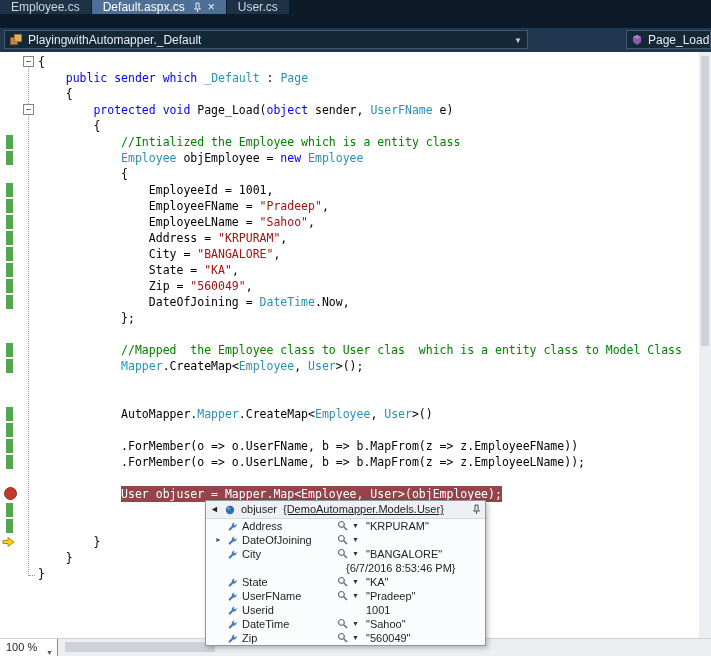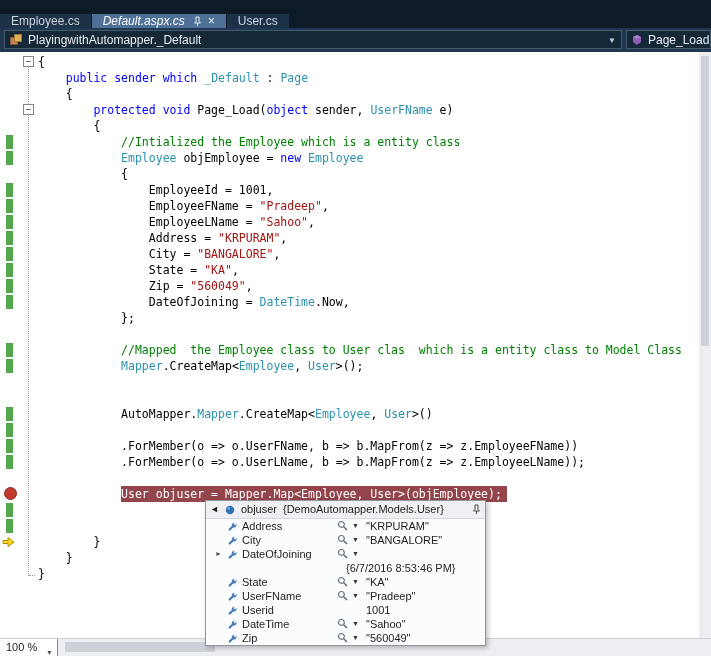--- a/index.html
+++ b/index.html
@@ -1,49 +1,49 @@
 <!DOCTYPE html>
 <html style="--pal-keyword: #0000ff; --pal-type_name: #2b91af; --pal-string: #a31515; --pal-comment: #008000; --pal-breakpoint_line_bg: #94444b; --pal-breakpoint_dot: #c0392b; --pal-change_bar: #53a84f; --pal-active_tab_bg: #4f7096; --pal-current_line_arrow: #ffd21e;"><head>
 <meta charset="utf-8">
 <style>
   html,body{margin:0;padding:0;}
   body{width:711px;height:656px;position:relative;overflow:hidden;background:#fff;
        font-family:"Liberation Sans",sans-serif;-webkit-font-smoothing:antialiased;}
 
   
-  #tabbar{position:absolute;left:0;top:0;width:711px;height:28px;background:#0d1b29;display:flex;align-items:flex-end;}
+  #tabbar{position:absolute;left:0;top:0;width:711px;height:28px;background:#0d1b29;display:flex;align-items:flex-start;}
   .tab{display:flex;align-items:center;padding:0 11px;margin-right:1px;background:#1d3247;color:#ccd6df;font-size:12px;white-space:nowrap;cursor:default;}
-  .tab.active{background:var(--pal-active_tab_bg,#4f7096);color:#fff;font-style:italic;}
+  .tab.active{background:var(--pal-active_tab_bg,#4f7096);color:#fff;}
   .tab .tab-pin{margin-left:8px;display:inline-flex;}
   .tab .tab-close{margin-left:6px;font-size:12px;line-height:12px;color:#eef3f8;}
 
   
   #navbar{position:absolute;left:0;top:28px;width:711px;height:24px;background:#20384f;}
   .combo{position:absolute;top:2px;height:19px;background:#152838;border:1px solid #44596e;color:#e6edf4;
          font-size:12px;display:flex;align-items:center;box-sizing:border-box;overflow:hidden;}
-  #combo-scope{left:4px;width:618px;}
+  #combo-scope{left:4px;width:524px;}
   #combo-member{left:626px;width:85px;}
   .combo .cicon{margin:0 6px 0 5px;display:inline-flex;flex:0 0 auto;}
   .combo .ctext{white-space:nowrap;overflow:hidden;}
   .combo .carrow{position:absolute;right:5px;top:5px;font-size:8px;color:#c2cedb;}
 
   
   #editor{position:absolute;left:0;top:52px;width:699px;height:586px;background:#fff;overflow:hidden;}
   #gutter{position:absolute;left:0;top:0;width:18px;height:586px;background:#fff;}
   #foldline{position:absolute;left:28px;top:15px;height:509px;width:7px;border-left:1px dotted #9a9a9a;}
   #foldline::after{content:"";position:absolute;left:0;bottom:0;width:6px;border-top:1px dotted #9a9a9a;}
   #code-lines{position:absolute;left:38px;top:2px;width:660px;}
   .code-line{position:absolute;left:0;height:16px;line-height:16px;white-space:pre;
              font-family:"DejaVu Sans Mono",monospace;font-size:11.5px;color:#000;}
   .c-k{color:var(--pal-keyword,#0000ff);}
   .c-t{color:var(--pal-type_name,#2b91af);}
   .c-s{color:var(--pal-string,#a31515);}
   .c-c{color:var(--pal-comment,#008000);}
   .c-p{color:#000;}
-  .bp-line .content{display:inline-block;height:16px;line-height:16px;background:var(--pal-breakpoint_line_bg,#94444b);padding-right:5px;}
+  .bp-line .content{display:inline-block;height:16px;line-height:16px;background:var(--pal-breakpoint_line_bg,#94444b);}
   .bp-line .content span{color:#fff !important;}
   .changebar{position:absolute;left:6px;width:7px;height:14px;background:var(--pal-change_bar,#53a84f);}
   .bp-dot{position:absolute;left:4px;width:13px;height:13px;border-radius:50%;
           background:var(--pal-breakpoint_dot,#c0392b);border:1px solid #8e2a23;box-sizing:border-box;}
   .fold-box{position:absolute;left:23px;width:11px;height:11px;box-sizing:border-box;border:1px solid #848484;
             background:#fff;color:#333;font-size:9px;line-height:8px;text-align:center;font-family:"DejaVu Sans Mono",monospace;}
   .cur-arrow{position:absolute;left:2px;display:inline-flex;}
 
   
   #vscroll{position:absolute;right:0;top:52px;width:12px;height:586px;background:#eceef1;}
@@ -56,21 +56,21 @@
   #hscroll .thumb{position:absolute;left:6px;top:3px;width:150px;height:10px;background:#cdd2d8;}
 
   
   #datatip{position:absolute;left:205px;top:500px;width:281px;background:#fbfcfd;border:1px solid #8f969e;
            box-shadow:2px 2px 5px rgba(0,0,0,.25);font-size:11px;color:#1e1e1e;box-sizing:border-box;}
   .dt-header{height:17px;line-height:17px;background:#eef0f3;border-bottom:1px solid #d6d9dd;
              display:flex;align-items:center;padding:0 4px;gap:6px;}
   .dt-collapse{font-size:9px;color:#222;line-height:17px;}
   .dt-objicon{display:inline-flex;}
   .dt-name{white-space:nowrap;}
-  .dt-type{white-space:nowrap;}
+  .dt-type{white-space:nowrap;text-decoration:underline;}
   .dt-pin{margin-left:auto;display:inline-flex;}
   .dt-rows{position:relative;}
   .dt-row{position:relative;height:14px;line-height:14px;}
   .dt-row .exp{position:absolute;left:9px;top:0;font-size:7px;color:#555;}
   .dt-row .picon{position:absolute;left:21px;top:2px;display:inline-flex;}
   .dt-row .nm{position:absolute;left:36px;white-space:nowrap;}
   .dt-row .mag{position:absolute;left:131px;top:1px;display:inline-flex;}
   .dt-row .chev{position:absolute;left:146px;top:0;font-size:7px;color:#333;}
   .dt-row .val{position:absolute;left:160px;white-space:nowrap;}
   .dt-row2 .val2{position:absolute;left:140px;white-space:nowrap;}
@@ -230,51 +230,51 @@
           <span class="mag">
             <svg width="11" height="11" viewBox="0 0 11 11">
               <circle cx="4.4" cy="4.4" r="2.9" fill="#fff" stroke="#5d6d7e" stroke-width="1.2"></circle>
               <line x1="6.7" y1="6.7" x2="10" y2="10" stroke="#5d6d7e" stroke-width="1.6"></line>
             </svg>
           </span>
           <span class="chev">▼</span>
           <span class="val">"KRPURAM"</span>
         </div>
         <div class="dt-row">
+          <span class="exp">►</span>
+          <span class="picon">
+            <svg width="11" height="11" viewBox="0 0 16 16">
+              <path d="M13.8 5.9a3.6 3.6 0 0 1-4.6 3.5L5 13.6c-.6.6-1.6.6-2.2 0-.6-.6-.6-1.6 0-2.2l4.2-4.2a3.6 3.6 0 0 1 4.4-4.5L9.6 4.5l1.9 1.9 2.3-2.3c.2.6.2 1.4 0 2.3z" fill="#4a7ab5"></path>
+            </svg>
+          </span>
+          <span class="nm">DateOfJoining</span>
+          <span class="mag">
+            <svg width="11" height="11" viewBox="0 0 11 11">
+              <circle cx="4.4" cy="4.4" r="2.9" fill="#fff" stroke="#5d6d7e" stroke-width="1.2"></circle>
+              <line x1="6.7" y1="6.7" x2="10" y2="10" stroke="#5d6d7e" stroke-width="1.6"></line>
+            </svg>
+          </span>
+          <span class="chev">▼</span>
+          <span class="val"></span>
+        </div>
+        <div class="dt-row">
           <span class="picon">
             <svg width="11" height="11" viewBox="0 0 16 16">
               <path d="M13.8 5.9a3.6 3.6 0 0 1-4.6 3.5L5 13.6c-.6.6-1.6.6-2.2 0-.6-.6-.6-1.6 0-2.2l4.2-4.2a3.6 3.6 0 0 1 4.4-4.5L9.6 4.5l1.9 1.9 2.3-2.3c.2.6.2 1.4 0 2.3z" fill="#4a7ab5"></path>
             </svg>
           </span>
           <span class="nm">City</span>
           <span class="mag">
             <svg width="11" height="11" viewBox="0 0 11 11">
               <circle cx="4.4" cy="4.4" r="2.9" fill="#fff" stroke="#5d6d7e" stroke-width="1.2"></circle>
               <line x1="6.7" y1="6.7" x2="10" y2="10" stroke="#5d6d7e" stroke-width="1.6"></line>
             </svg>
           </span>
           <span class="chev">▼</span>
           <span class="val">"BANGALORE"</span>
-        </div>
-        <div class="dt-row">
-          <span class="exp">►</span>
-          <span class="picon">
-            <svg width="11" height="11" viewBox="0 0 16 16">
-              <path d="M13.8 5.9a3.6 3.6 0 0 1-4.6 3.5L5 13.6c-.6.6-1.6.6-2.2 0-.6-.6-.6-1.6 0-2.2l4.2-4.2a3.6 3.6 0 0 1 4.4-4.5L9.6 4.5l1.9 1.9 2.3-2.3c.2.6.2 1.4 0 2.3z" fill="#4a7ab5"></path>
-            </svg>
-          </span>
-          <span class="nm">DateOfJoining</span>
-          <span class="mag">
-            <svg width="11" height="11" viewBox="0 0 11 11">
-              <circle cx="4.4" cy="4.4" r="2.9" fill="#fff" stroke="#5d6d7e" stroke-width="1.2"></circle>
-              <line x1="6.7" y1="6.7" x2="10" y2="10" stroke="#5d6d7e" stroke-width="1.6"></line>
-            </svg>
-          </span>
-          <span class="chev">▼</span>
-          <span class="val"></span>
         </div>
         <div class="dt-row dt-row2">
           <span class="val2">{6/7/2016 8:53:46 PM}</span>
         </div>
         <div class="dt-row">
           <span class="picon">
             <svg width="11" height="11" viewBox="0 0 16 16">
               <path d="M13.8 5.9a3.6 3.6 0 0 1-4.6 3.5L5 13.6c-.6.6-1.6.6-2.2 0-.6-.6-.6-1.6 0-2.2l4.2-4.2a3.6 3.6 0 0 1 4.4-4.5L9.6 4.5l1.9 1.9 2.3-2.3c.2.6.2 1.4 0 2.3z" fill="#4a7ab5"></path>
             </svg>
           </span>

